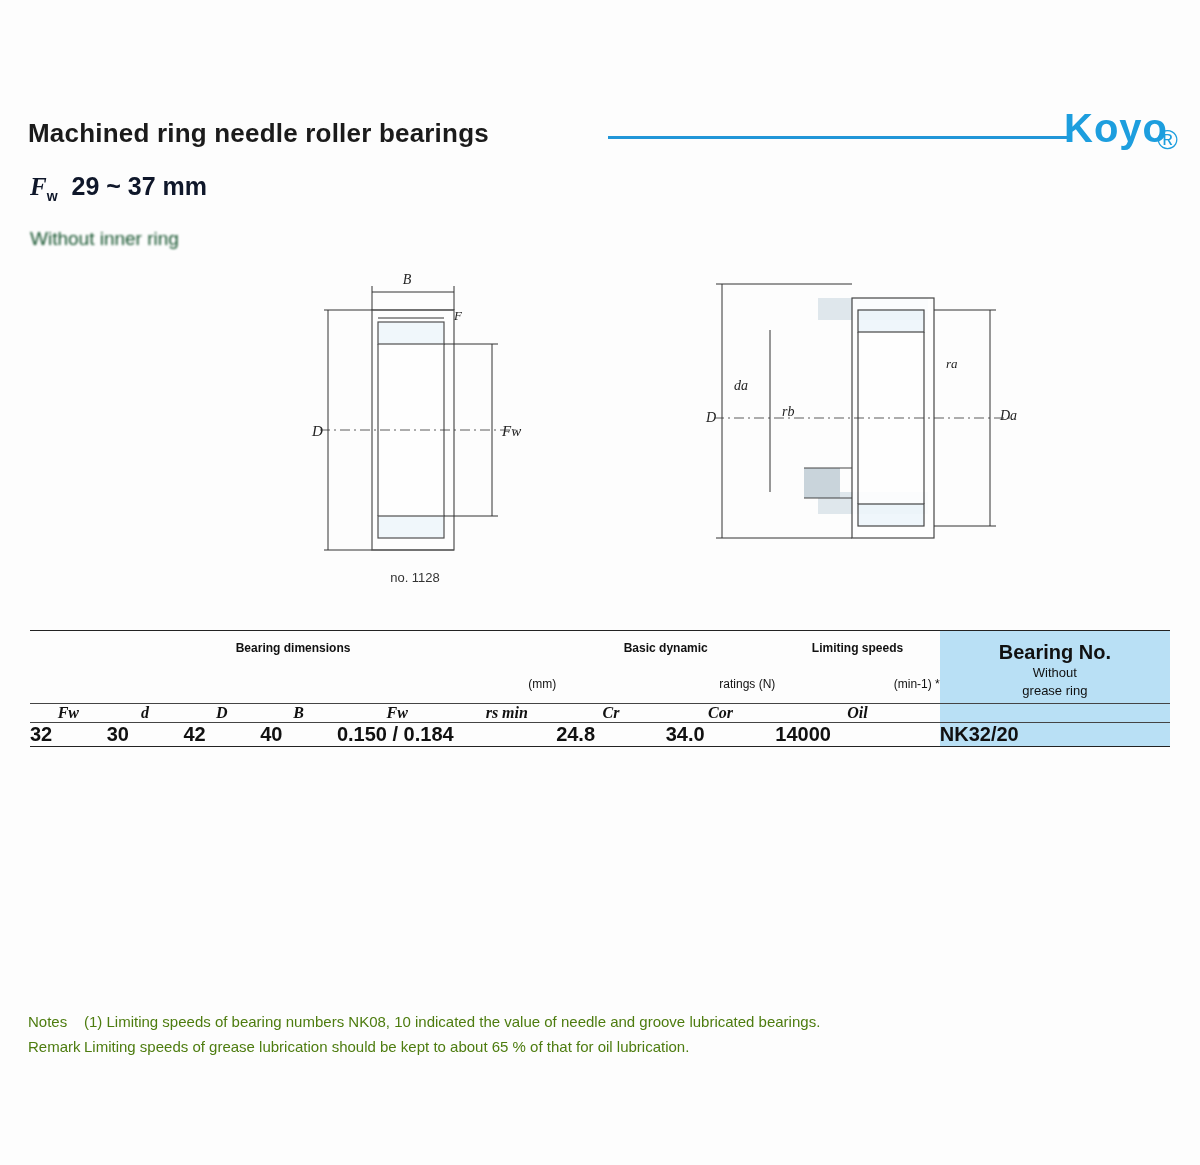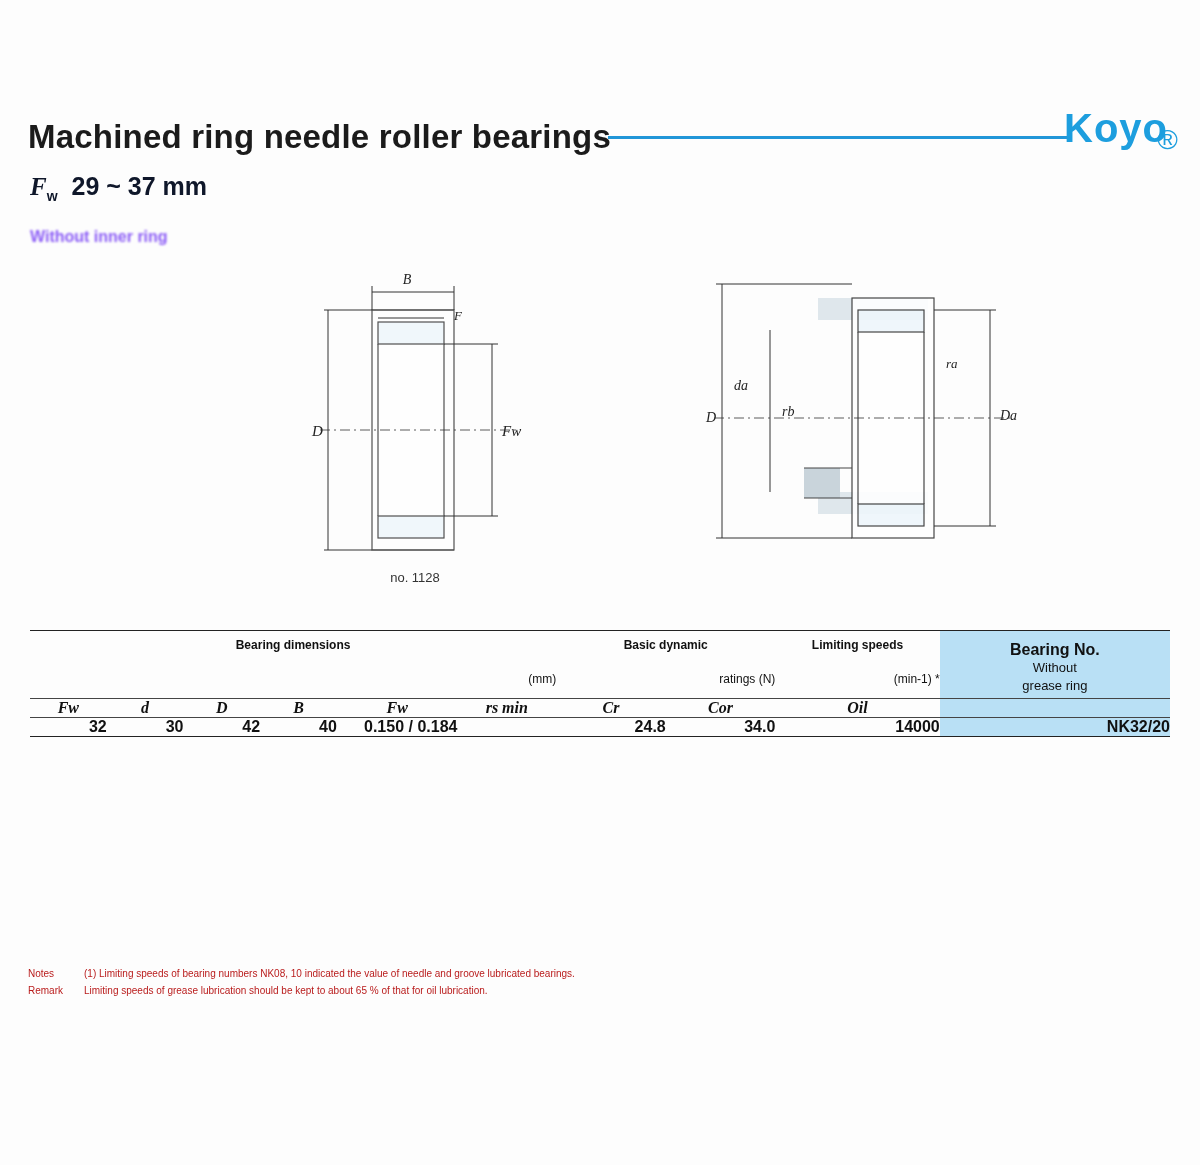--- a/index.html
+++ b/index.html
@@ -27,21 +27,21 @@
     position: absolute;
     left: 28px;
     top: 118px;
     width: 1150px;
     height: 60px;
   }
   .title-main {
     position: absolute;
     left: 0;
     top: 0;
-    font-size: 33px;
+    font-size: 26px;
     font-weight: bold;
     color: #1b1b1b;
     letter-spacing: 0.2px;
     white-space: nowrap;
     filter: blur(0.6px);
   }
   .title-rule {
     position: absolute;
     left: 580px;
     top: 18px;
@@ -77,24 +77,23 @@
     filter: blur(0.7px);
   }
   .subtitle .sub-var {
     font-style: italic;
     font-family: "Liberation Serif", serif;
   }
   .note-top {
     position: absolute;
     left: 30px;
     top: 228px;
-    font-size: 16px;
-    color: #8b5cf6;
+    font-size: 19px;
+    color: #14532d;
     filter: blur(0.8px);
-    font-weight: bold;
   }
 
   
   .drawings {
     position: absolute;
     left: 0;
     top: 270px;
     width: 1200px;
     height: 340px;
   }
@@ -145,53 +144,53 @@
   .col-head {
     text-align: center;
     font-size: 16px;
     font-weight: bold;
     font-family: "Liberation Serif", serif;
     font-style: italic;
     padding: 6px 0 10px 0;
     filter: blur(0.6px);
   }
   .data-cell {
-    text-align: right;
-    font-size: 16px;
+    text-align: left;
+    font-size: 20px;
     font-weight: bold;
     padding: 14px 0 14px 0;
     filter: blur(0.6px);
   }
   .hl {
     background: #b9e0f5;
     margin-left: 27px;
   }
   .hl-head {
     background: #b9e0f5;
     text-align: center;
-    font-size: 16px;
+    font-size: 20px;
     font-weight: bold;
     filter: blur(0.7px);
   }
   .hl-sub {
     background: #b9e0f5;
     text-align: center;
     font-size: 13px;
     filter: blur(0.7px);
     line-height: 1.35;
   }
 
   
   .footnotes {
     position: absolute;
     left: 28px;
-    top: 966px;
+    top: 1010px;
     width: 1140px;
-    font-size: 10px;
-    color: #b91c1c;
+    font-size: 15px;
+    color: #4d7c0f;
     line-height: 1.65;
     filter: blur(0.75px);
   }
   .footnotes .fn { white-space: nowrap; }
   .fn-key { display: inline-block; min-width: 56px; }
 </style>
 </head>
 <body>
 
 <div class="page">

